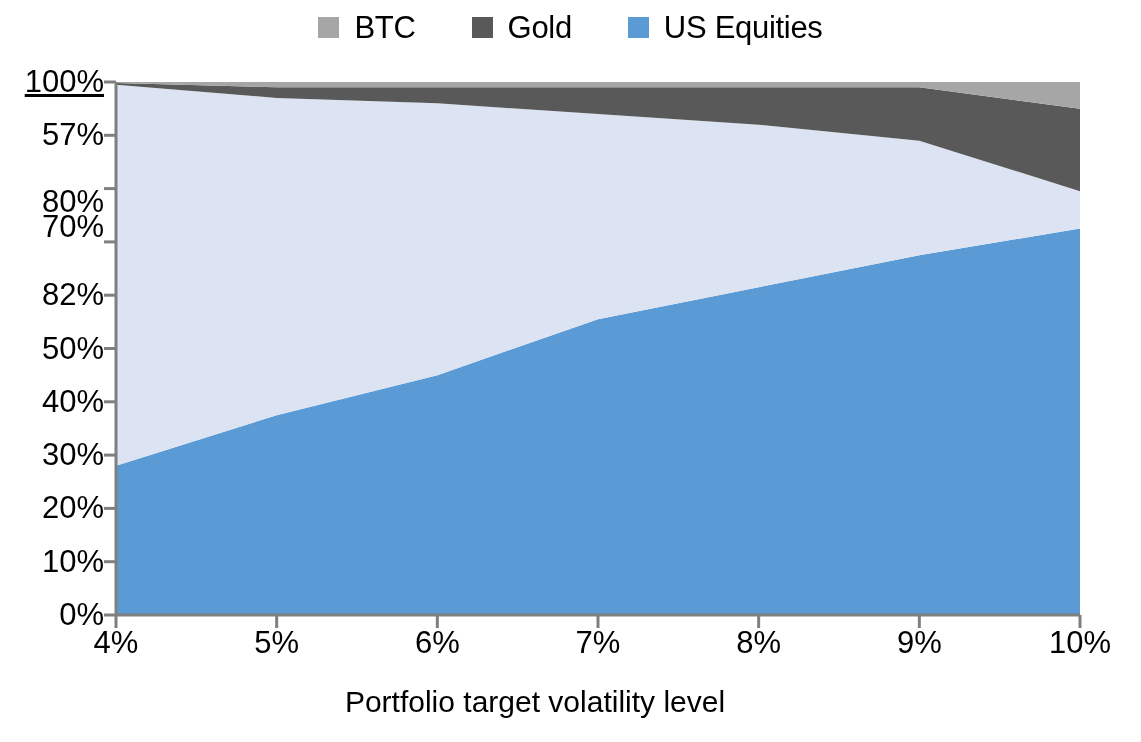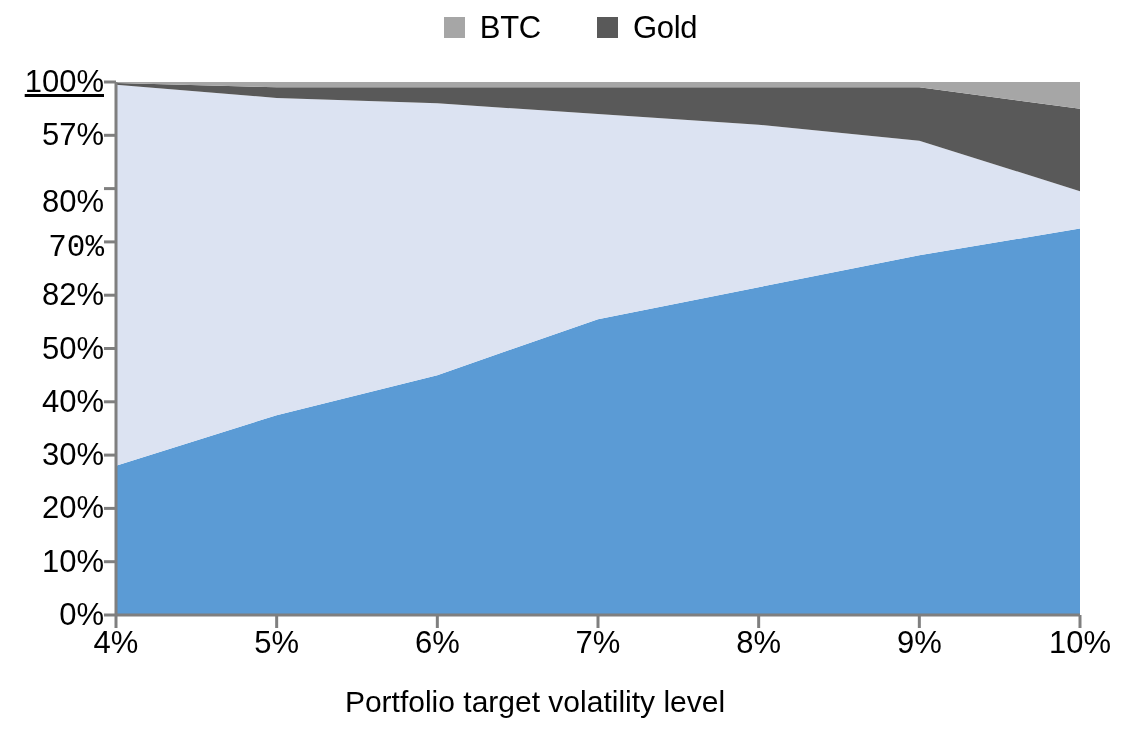--- a/index.html
+++ b/index.html
@@ -112,20 +112,24 @@
 
   <div id="legend">
     <div class="legend-item">
       <span class="legend-swatch" style="background:#a6a6a6"></span>
       <span class="legend-label">BTC</span>
     </div>
     <div class="legend-item">
       <span class="legend-swatch" style="background:#595959"></span>
       <span class="legend-label">Gold</span>
     </div>
+    <div class="legend-item">
+      <span class="legend-swatch" style="background:#5b9bd5"></span>
+      <span class="legend-label">US Equities</span>
+    </div>
   </div>
 
   <div id="plot-wrap">
     <svg id="plot-svg" width="1141" height="742" viewBox="0 0 1141 742">
       <g id="areas-group">
           <path d="M 116 465.76 L 276.66666666666663 415.125 L 437.3333333333333 375.15 L 598 319.185 L 758.6666666666666 287.205 L 919.3333333333334 255.22499999999997 L 1080 228.575 L 1080 615 L 919.3333333333334 615 L 758.6666666666666 615 L 598 615 L 437.3333333333333 615 L 276.66666666666663 615 L 116 615 Z" fill="#5b9bd5"></path>
           <path d="M 116 84.66499999999996 L 276.66666666666663 97.99000000000001 L 437.3333333333333 103.32 L 598 113.98000000000002 L 758.6666666666666 124.63999999999999 L 919.3333333333334 140.63 L 1080 191.265 L 1080 228.575 L 919.3333333333334 255.22499999999997 L 758.6666666666666 287.205 L 598 319.185 L 437.3333333333333 375.15 L 276.66666666666663 415.125 L 116 465.76 Z" fill="#dce3f2"></path>
           <path d="M 116 83.06600000000003 L 276.66666666666663 87.33000000000004 L 437.3333333333333 87.33000000000004 L 598 87.33000000000004 L 758.6666666666666 87.33000000000004 L 919.3333333333334 87.33000000000004 L 1080 108.65000000000003 L 1080 191.265 L 919.3333333333334 140.63 L 758.6666666666666 124.63999999999999 L 598 113.98000000000002 L 437.3333333333333 103.32 L 276.66666666666663 97.99000000000001 L 116 84.66499999999996 Z" fill="#595959"></path>
           <path d="M 116 82 L 276.66666666666663 82 L 437.3333333333333 82 L 598 82 L 758.6666666666666 82 L 919.3333333333334 82 L 1080 82 L 1080 108.65000000000003 L 919.3333333333334 87.33000000000004 L 758.6666666666666 87.33000000000004 L 598 87.33000000000004 L 437.3333333333333 87.33000000000004 L 276.66666666666663 87.33000000000004 L 116 83.06600000000003 Z" fill="#a6a6a6"></path>
         </g>
@@ -155,21 +159,21 @@
   </div>
 
   <div id="y-labels">
       <div class="ytick-label" style="top: 599px;">0%</div>
       <div class="ytick-label" style="top: 545.7px;">10%</div>
       <div class="ytick-label" style="top: 492.4px;">20%</div>
       <div class="ytick-label" style="top: 439.1px;">30%</div>
       <div class="ytick-label" style="top: 385.8px;">40%</div>
       <div class="ytick-label" style="top: 332.5px;">50%</div>
       <div class="ytick-label" style="top: 279.2px;">82%</div>
-      <div class="ytick-label" style="top: 232px; font-family: Liberation Mono, monospace;">70%</div>
+      <div class="ytick-label" style="top: 211px;">70%</div>
       <div class="ytick-label" style="top: 186px;">80%</div>
       <div class="ytick-label" style="top: 119.3px;">57%</div>
       <div class="ytick-label" style="top: 66px; text-decoration: underline;">100%</div>
     </div>
 
   <div id="x-labels">
       <div class="xtick-label" style="left: 116px;">4%</div>
       <div class="xtick-label" style="left: 276.667px;">5%</div>
       <div class="xtick-label" style="left: 437.333px;">6%</div>
       <div class="xtick-label" style="left: 598px;">7%</div>

